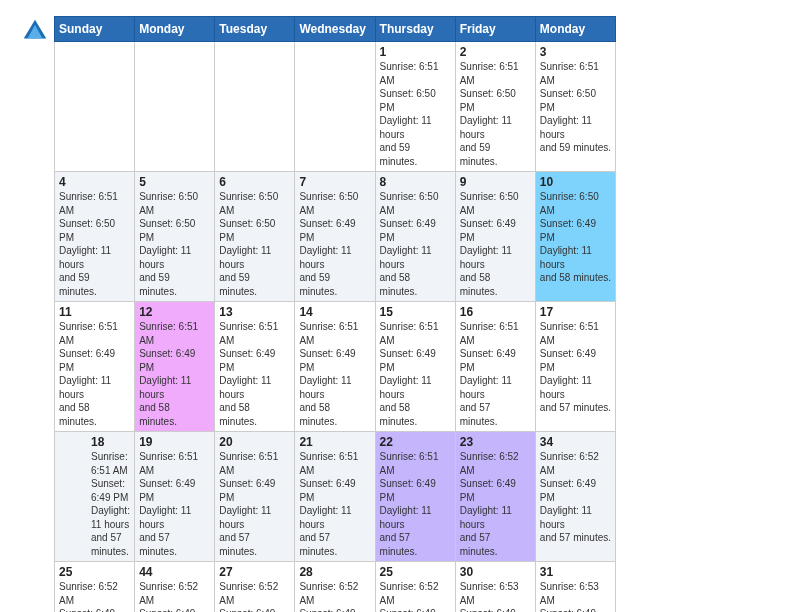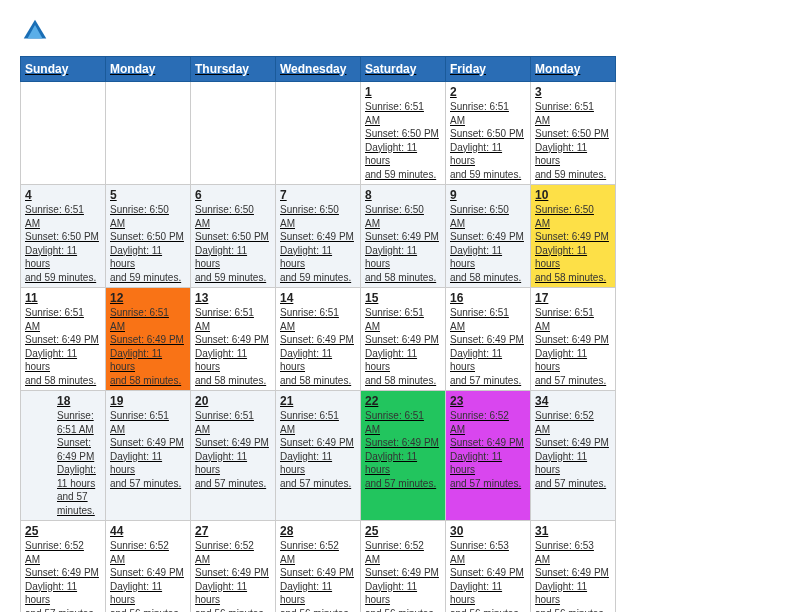--- a/index.html
+++ b/index.html
@@ -8,22 +8,20 @@
       background: #fff;
       width: 792px;
       height: 612px;
       overflow: hidden;
     }
     .page {
       width: 636px;
       height: 612px;
       padding: 16px 20px 10px 20px;
       display: flex;
-      flex-direction: column;
-      text-decoration: underline;
     }
     .header {
       display: flex;
       justify-content: space-between;
       align-items: flex-start;
       margin-bottom: 10px;
     }
     .logo {
       display: flex;
       align-items: center;
@@ -129,23 +127,23 @@
       <div class="title-month"></div>
       <div class="title-location"></div>
     </div>
   </div>
 
   <table class="calendar">
     <thead>
       <tr>
       <th>Sunday</th>
           <th>Monday</th>
+          <th>Tuesday</th>
+          <th>Wednesday</th>
           <th>Thursday</th>
-          <th>Wednesday</th>
-          <th>Saturday</th>
           <th>Friday</th>
           <th>Monday</th>
         </tr>
     </thead>
     <tbody id="calendar-body">
     <tr>
           <td class="empty-cell"></td>
           <td class="empty-cell"></td>
           <td class="empty-cell"></td>
           <td class="empty-cell"></td>
@@ -207,37 +205,37 @@
 Daylight: 11 hours
 and 58 minutes.</div>
           </td>
           <td style="background: rgb(240, 244, 248);">
             <span class="day-num">9</span>
             <div class="day-info" style="white-space: pre-line;">Sunrise: 6:50 AM
 Sunset: 6:49 PM
 Daylight: 11 hours
 and 58 minutes.</div>
           </td>
-          <td style="background: #fde047; margin-left: 23px;">
+          <td style="background: #7dd3fc; margin-left: 23px;">
             <span class="day-num">10</span>
             <div class="day-info" style="white-space: pre-line;">Sunrise: 6:50 AM
 Sunset: 6:49 PM
 Daylight: 11 hours
 and 58 minutes.</div>
           </td>
         </tr>
         <tr>
           <td style="background: rgb(255, 255, 255);">
             <span class="day-num">11</span>
             <div class="day-info" style="white-space: pre-line;">Sunrise: 6:51 AM
 Sunset: 6:49 PM
 Daylight: 11 hours
 and 58 minutes.</div>
           </td>
-          <td style="background: #f97316;">
+          <td style="background: #f0abfc;">
             <span class="day-num">12</span>
             <div class="day-info" style="white-space: pre-line;">Sunrise: 6:51 AM
 Sunset: 6:49 PM
 Daylight: 11 hours
 and 58 minutes.</div>
           </td>
           <td style="background: rgb(255, 255, 255);">
             <span class="day-num">13</span>
             <div class="day-info" style="white-space: pre-line;">Sunrise: 6:51 AM
 Sunset: 6:49 PM
@@ -295,28 +293,28 @@
 Daylight: 11 hours
 and 57 minutes.</div>
           </td>
           <td style="background: rgb(240, 244, 248);">
             <span class="day-num">21</span>
             <div class="day-info" style="white-space: pre-line;">Sunrise: 6:51 AM
 Sunset: 6:49 PM
 Daylight: 11 hours
 and 57 minutes.</div>
           </td>
-          <td style="background: #22c55e;">
+          <td style="background: #c4b5fd;">
             <span class="day-num">22</span>
             <div class="day-info" style="white-space: pre-line;">Sunrise: 6:51 AM
 Sunset: 6:49 PM
 Daylight: 11 hours
 and 57 minutes.</div>
           </td>
-          <td style="background: #d946ef;">
+          <td style="background: #c4b5fd;">
             <span class="day-num">23</span>
             <div class="day-info" style="white-space: pre-line;">Sunrise: 6:52 AM
 Sunset: 6:49 PM
 Daylight: 11 hours
 and 57 minutes.</div>
           </td>
           <td style="background: rgb(240, 244, 248);">
             <span class="day-num">34</span>
             <div class="day-info" style="white-space: pre-line;">Sunrise: 6:52 AM
 Sunset: 6:49 PM

